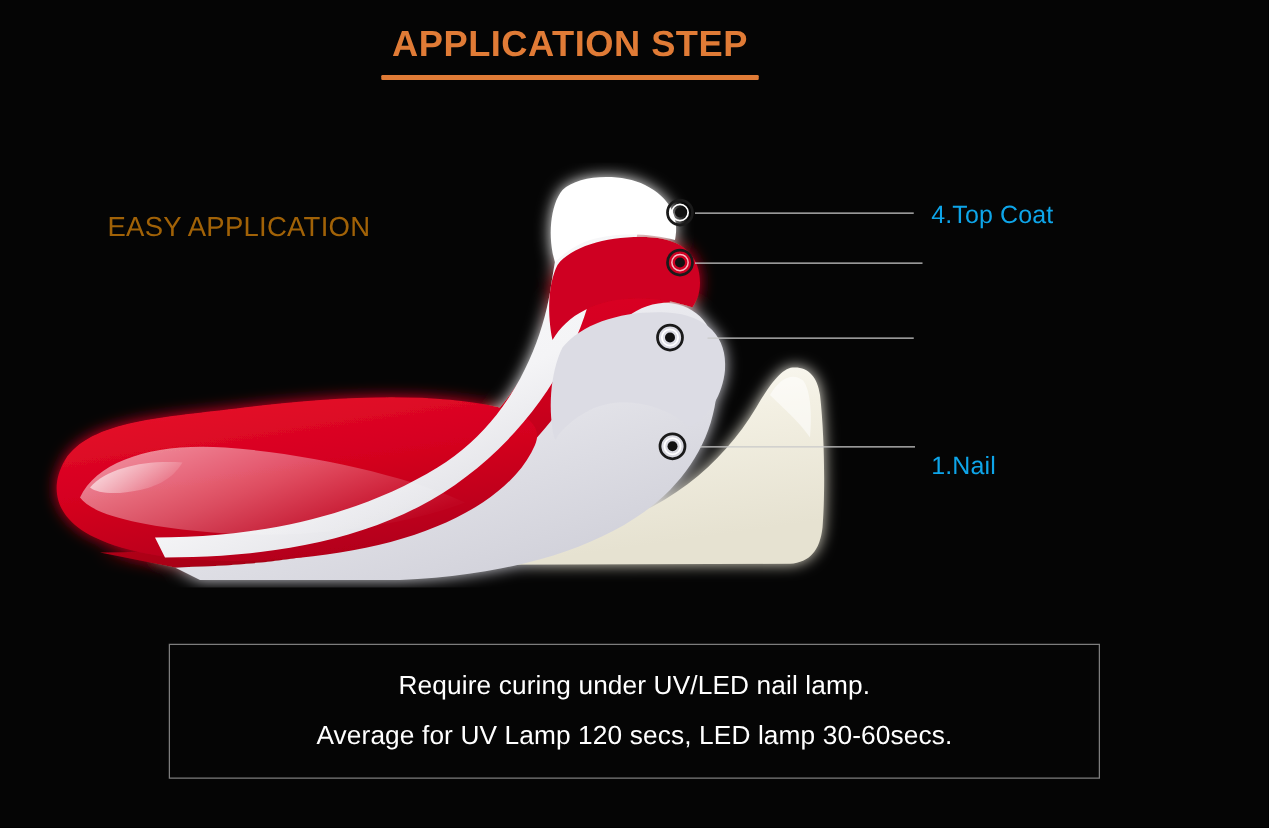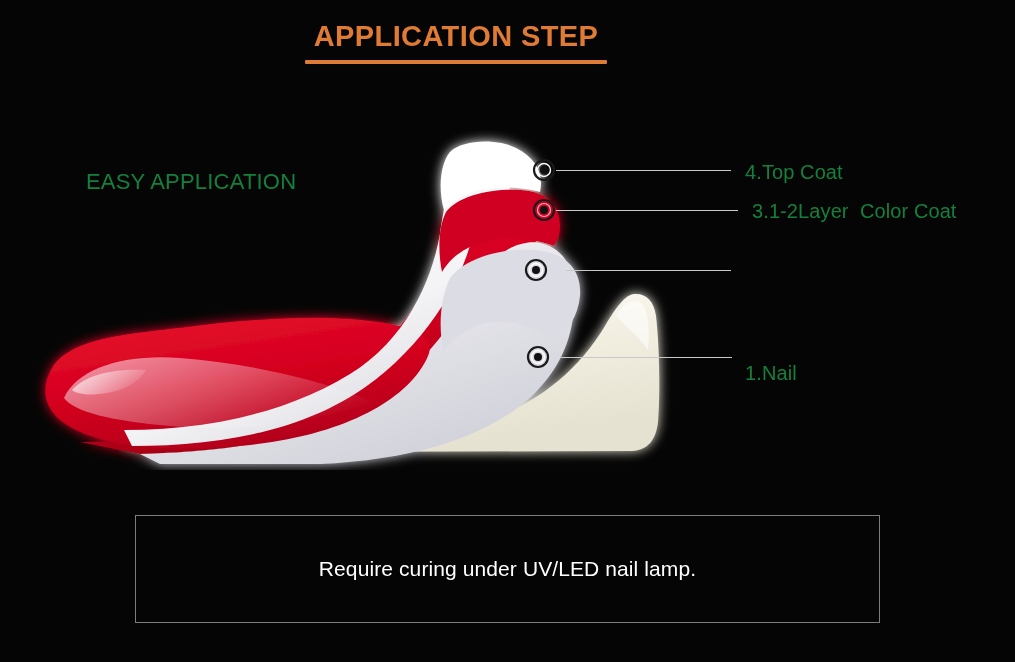--- a/index.html
+++ b/index.html
@@ -53,39 +53,39 @@
     letter-spacing: 1px;
     line-height: 60px;
     text-shadow: 0 0 12px rgba(255,255,255,0.25);
   }
   #steps-subheading {
     position: absolute;
     left: 86px;
     top: 168px;
     font-size: 22px;
     font-weight: 400;
-    color: #15803d;
+    color: #a16207;
     letter-spacing: 0.2px;
     line-height: 28px;
   }
 
   
   #nail-illustration {
     position: absolute;
     left: 20px;
     top: 130px;
     width: 680px;
     height: 340px;
   }
   #nail-illustration svg { display: block; }
 
   
   .callout-label {
     position: absolute;
-    color: #15803d;
+    color: #0ea5e9;
     font-size: 20px;
     line-height: 26px;
     white-space: pre;
     letter-spacing: 0.1px;
   }
   #label-top-coat   { left: 745px; top: 159px; }
   #label-color-coat { left: 752px; top: 198px; }
   #label-base-coat  { left: 745px; top: 259px; }
   #label-nail       { left: 745px; top: 360px; }
 
@@ -300,20 +300,20 @@
       </g>
     </svg>
   </div>
 
   <div class="leader-line" id="leader-top-coat"></div>
   <div class="leader-line" id="leader-color-coat"></div>
   <div class="leader-line" id="leader-base-coat"></div>
   <div class="leader-line" id="leader-nail"></div>
 
   <div class="callout-label" id="label-top-coat">4.Top Coat</div>
-  <div class="callout-label" id="label-color-coat">3.1-2Layer  Color Coat</div>
   <div class="callout-label" id="label-nail">1.Nail</div>
 
   <div id="note-box">
     <div class="note-line">Require curing under UV/LED nail lamp.</div>
+    <div class="note-line">Average for UV Lamp 120 secs, LED lamp 30-60secs.</div>
   </div>
 
 </div>
 
 </body></html>

